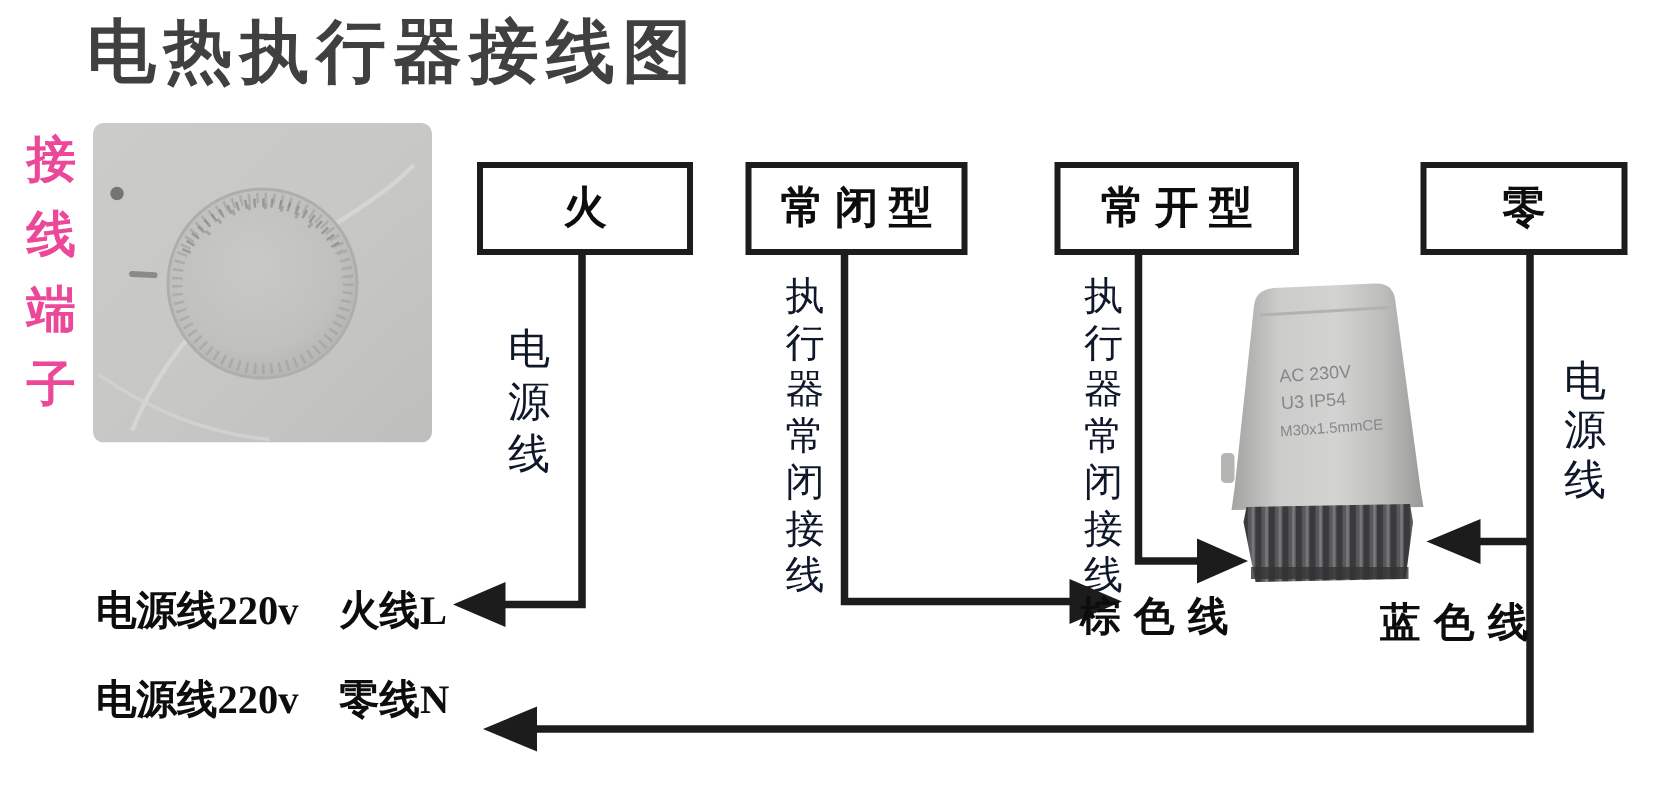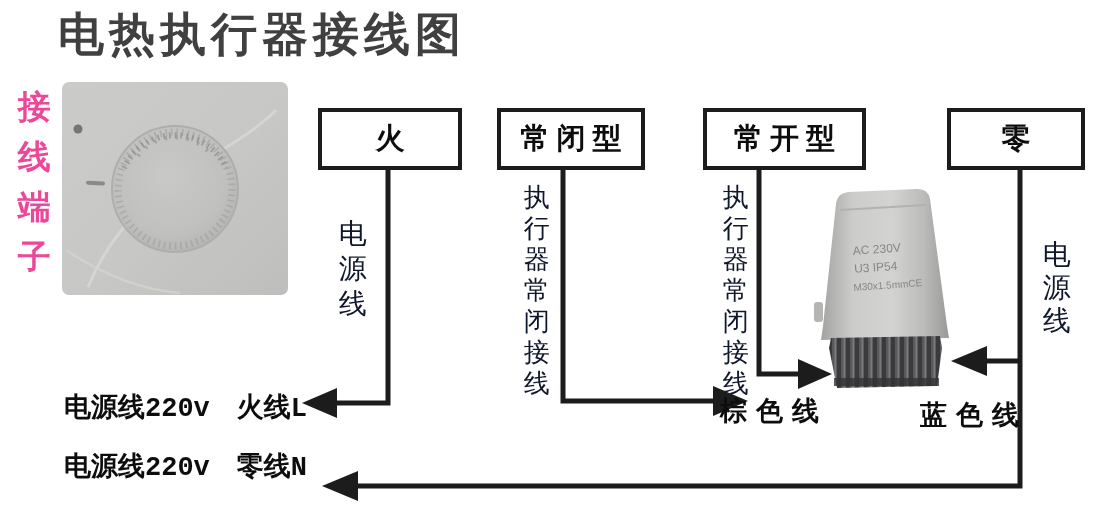--- a/index.html
+++ b/index.html
@@ -25,21 +25,21 @@
   .tbox{
     box-sizing:border-box;height:62px;background:#fff;border:4px solid #1c1c1c;
     display:flex;align-items:center;justify-content:center;
     font-size:29px;font-weight:700;color:#0d0d0d;
   }
   .tbox .sp{letter-spacing:7px;text-indent:7px;}
   #box-live{left:318px;top:108px;width:144px;}
   #box-nc{left:497px;top:108px;width:148px;}
   #box-no{left:703px;top:108px;width:163px;}
   #box-neutral{left:947px;top:108px;width:138px;}
-  .botlbl{font-size:27px;font-weight:700;color:#0d0d0d;white-space:pre;font-family:Liberation Mono, monospace;}
+  .botlbl{font-size:27px;font-weight:700;color:#0d0d0d;white-space:pre;}
   #lbl-live-220{left:64px;top:389px;}
   #lbl-neutral-220{left:64px;top:448px;}
   #lbl-brown{left:720px;top:393px;letter-spacing:9px;}
   #lbl-blue{left:920px;top:397px;letter-spacing:9px;}
   svg{display:block;}
 </style>
 </head>
 <body>
 
 <div id="stage">

